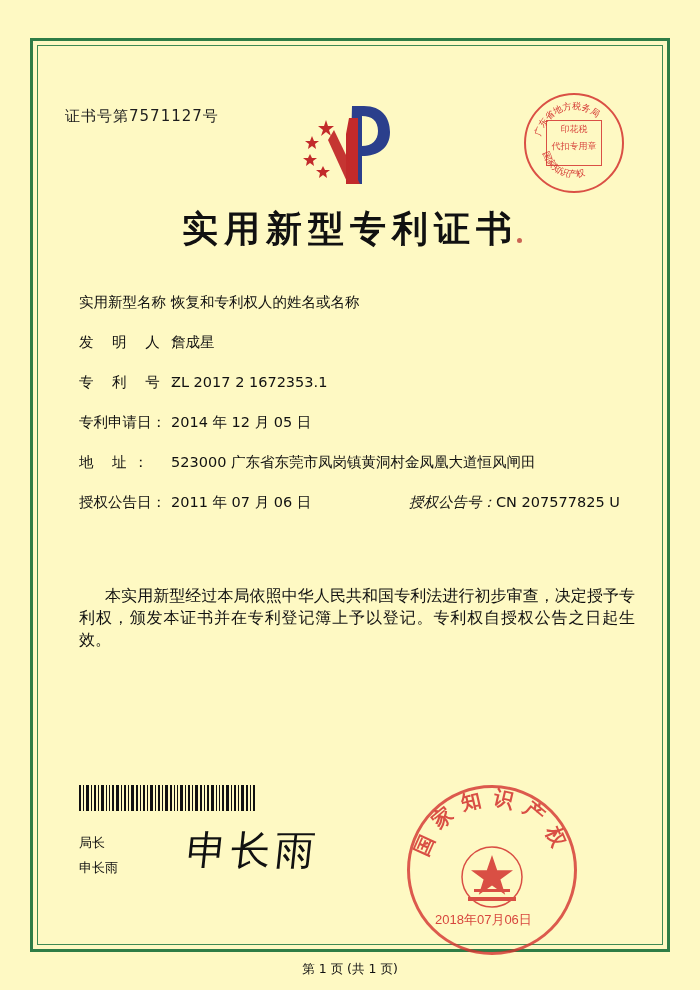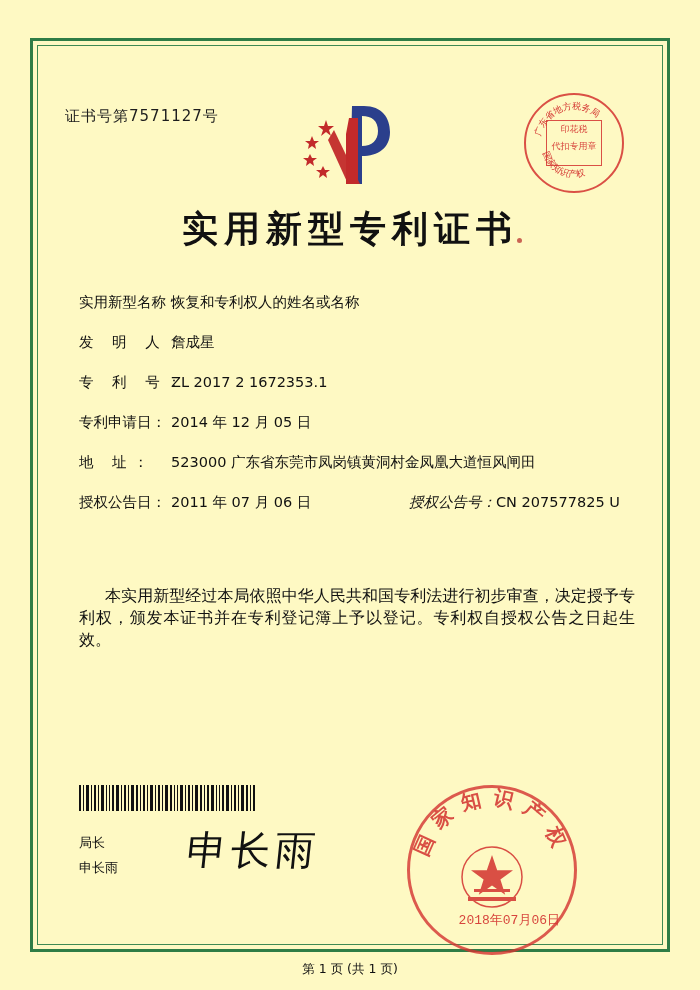--- a/index.html
+++ b/index.html
@@ -235,25 +235,25 @@
     border: 3.5px solid #d3322f;
     border-radius: 50%;
     box-sizing: border-box;
     opacity: .8;
   }
   .seal-date {
     position: absolute;
     left: 398px;
     top: 866px;
     width: 125px;
-    text-align: right;
+    text-align: left;
     color: #d3322f;
     font-size: 13px;
     opacity: .9;
-    font-family: Liberation Mono, monospace;
+    font-family: Liberation Sans, sans-serif;
   }
   .footer {
     position: absolute;
     left: 0;
     top: 916px;
     width: 626px;
     text-align: center;
     font-size: 12.5px;
     color: #111;
     font-family: "DejaVu Sans", "Liberation Serif", serif;

